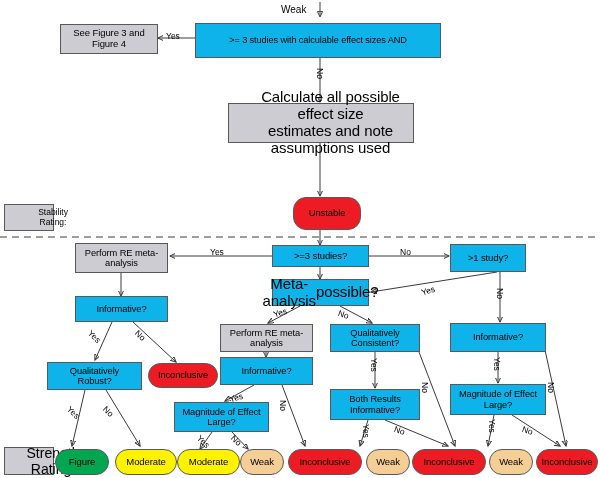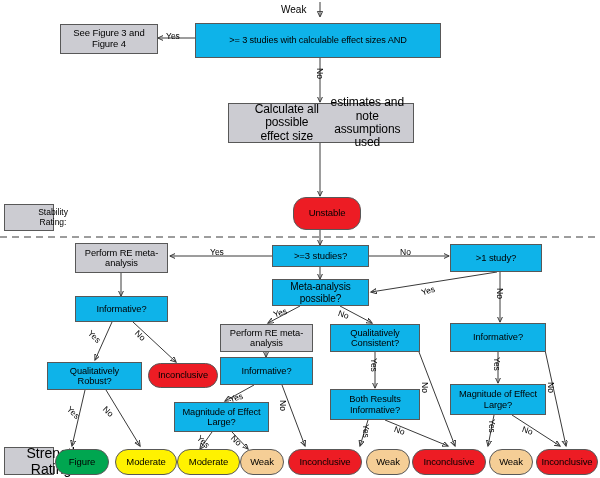--- a/index.html
+++ b/index.html
@@ -137,21 +137,21 @@
 
   <div class="node gray" style="left:60px;top:24px;width:98px;height:30px;font-size:9.5px;flex-direction:column;">
     <span>See Figure 3 and</span>
     <span>Figure 4</span>
   </div>
 
   <div class="node blue" style="left:195px;top:23px;width:246px;height:35px;font-size:9.2px;flex-direction:column;">
     <span>&gt;= 3 studies with calculable effect sizes AND</span>
   </div>
 
-  <div class="node gray" style="left:228px;top:103px;width:186px;height:40px;font-size:12px;flex-direction:row;padding-left:21px;">
+  <div class="node gray" style="left:228px;top:103px;width:186px;height:40px;font-size:15px;flex-direction:column;padding-left:21px;">
     <span>Calculate all possible effect size</span>
     <span>estimates and note assumptions used</span>
   </div>
 
   <div class="node red" style="left:293px;top:197px;width:68px;height:33px;font-size:9.5px;">Unstable</div>
 
   <div class="label-box" style="left:4px;top:204px;width:48px;height:27px;font-size:8.5px;flex-direction:column;">
     <span>Stability</span>
     <span>Rating:</span>
   </div>
@@ -165,21 +165,21 @@
 
   <div class="node blue" style="left:47px;top:362px;width:95px;height:28px;font-size:9.3px;flex-direction:column;">
     <span>Qualitatively</span>
     <span>Robust?</span>
   </div>
 
   <div class="node red" style="left:148px;top:363px;width:70px;height:25px;font-size:9.3px;">Inconclusive</div>
 
   <div class="node blue" style="left:272px;top:245px;width:97px;height:22px;font-size:9.5px;">&gt;=3 studies?</div>
 
-  <div class="node blue" style="left:272px;top:279px;width:97px;height:27px;font-size:10px;flex-direction:column;">
+  <div class="node blue" style="left:272px;top:279px;width:97px;height:27px;font-size:15px;flex-direction:row;">
     <span>Meta-analysis</span>
     <span>possible?</span>
   </div>
 
   <div class="node gray" style="left:220px;top:324px;width:93px;height:28px;font-size:9.3px;flex-direction:column;">
     <span>Perform RE meta-</span>
     <span>analysis</span>
   </div>
 
   <div class="node blue" style="left:220px;top:357px;width:93px;height:28px;font-size:9.3px;">Informative?</div>
@@ -192,21 +192,21 @@
   <div class="node blue" style="left:330px;top:324px;width:90px;height:28px;font-size:9.3px;flex-direction:column;">
     <span>Qualitatively</span>
     <span>Consistent?</span>
   </div>
 
   <div class="node blue" style="left:330px;top:389px;width:90px;height:31px;font-size:9.3px;flex-direction:column;">
     <span>Both Results</span>
     <span>Informative?</span>
   </div>
 
-  <div class="node blue" style="left:450px;top:244px;width:92px;height:28px;font-size:9.5px;">&gt;1 study?</div>
+  <div class="node blue" style="left:450px;top:244px;width:76px;height:28px;font-size:9.5px;">&gt;1 study?</div>
 
   <div class="node blue" style="left:450px;top:323px;width:96px;height:29px;font-size:9.3px;">Informative?</div>
 
   <div class="node blue" style="left:450px;top:384px;width:96px;height:31px;font-size:9.3px;flex-direction:column;">
     <span>Magnitude of Effect</span>
     <span>Large?</span>
   </div>
 
   <div class="label-box" style="left:4px;top:447px;width:50px;height:28px;font-size:14px;flex-direction:column;">
     <span>Strength</span>

